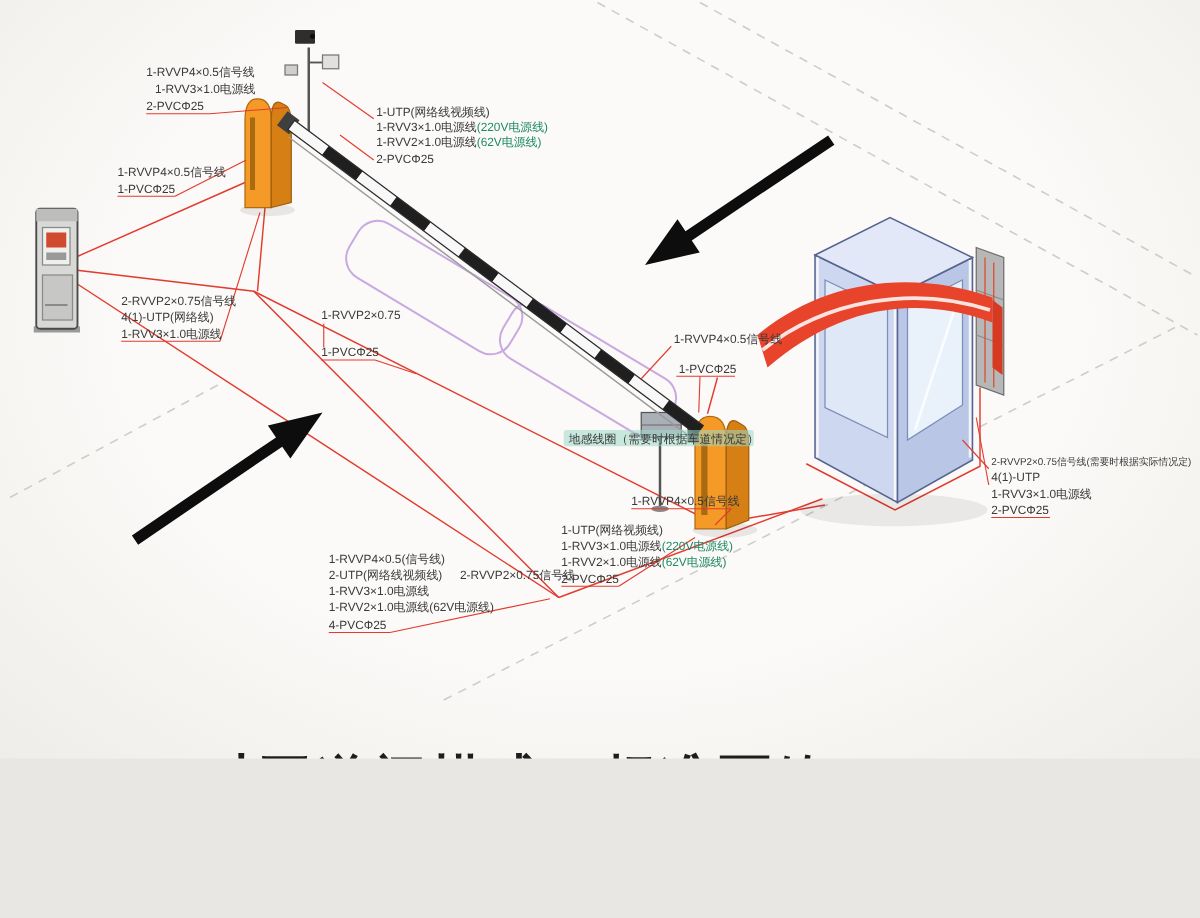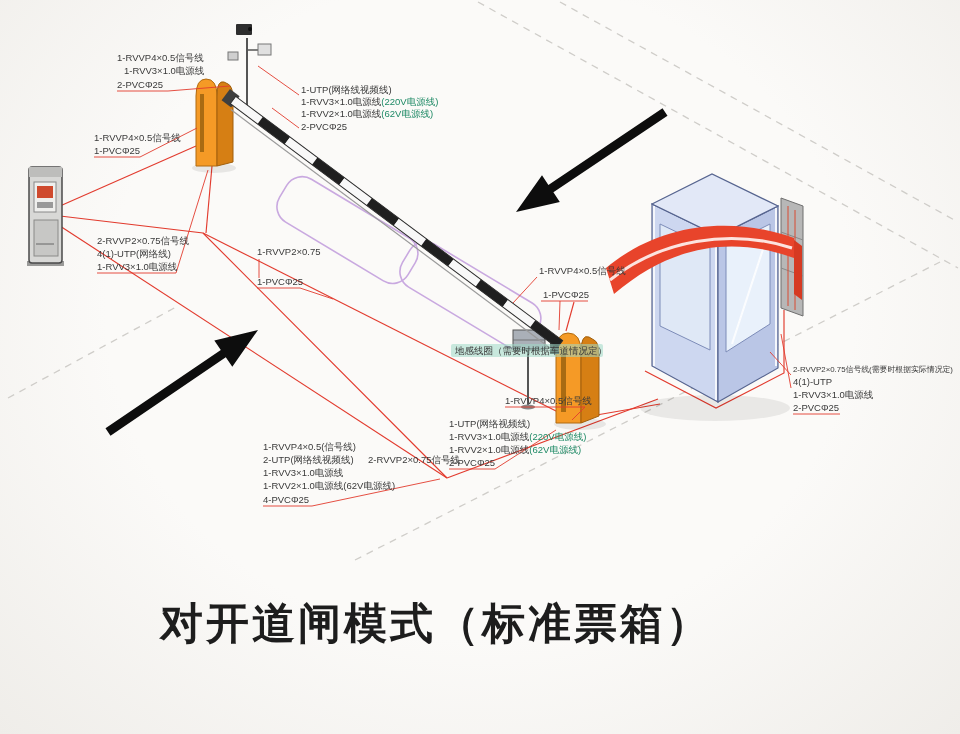--- a/index.html
+++ b/index.html
@@ -1,17 +1,17 @@
 <!DOCTYPE html>
 <html><head>
 <meta charset="utf-8">
 <style>
   html,body{margin:0;padding:0;background:#e9e7e3;}
   .stage{
-    position:relative;width:960px;height:734px;overflow:hidden;
+    position:relative;width:960px;height:607px;overflow:hidden;
     background:radial-gradient(ellipse at 50% 42%, #fbfaf8 55%, #efede9 100%);
     font-family:"Liberation Sans","DejaVu Sans",sans-serif;
   }
   .stage svg{position:absolute;left:0;top:0;}
   svg text{font-family:"Liberation Sans","DejaVu Sans",sans-serif;font-size:9.5px;fill:#3a3a3a;}
   svg text.sm{font-size:8px;}
   tspan.hl{fill:#1f8a66;}
   .lead{stroke:#e23b2e;stroke-width:.9;fill:none;}
   .cable{stroke:#e23b2e;stroke-width:1.15;fill:none;}
   .dash{stroke:#cfcdc9;stroke-width:1.3;stroke-dasharray:7 6;fill:none;}

